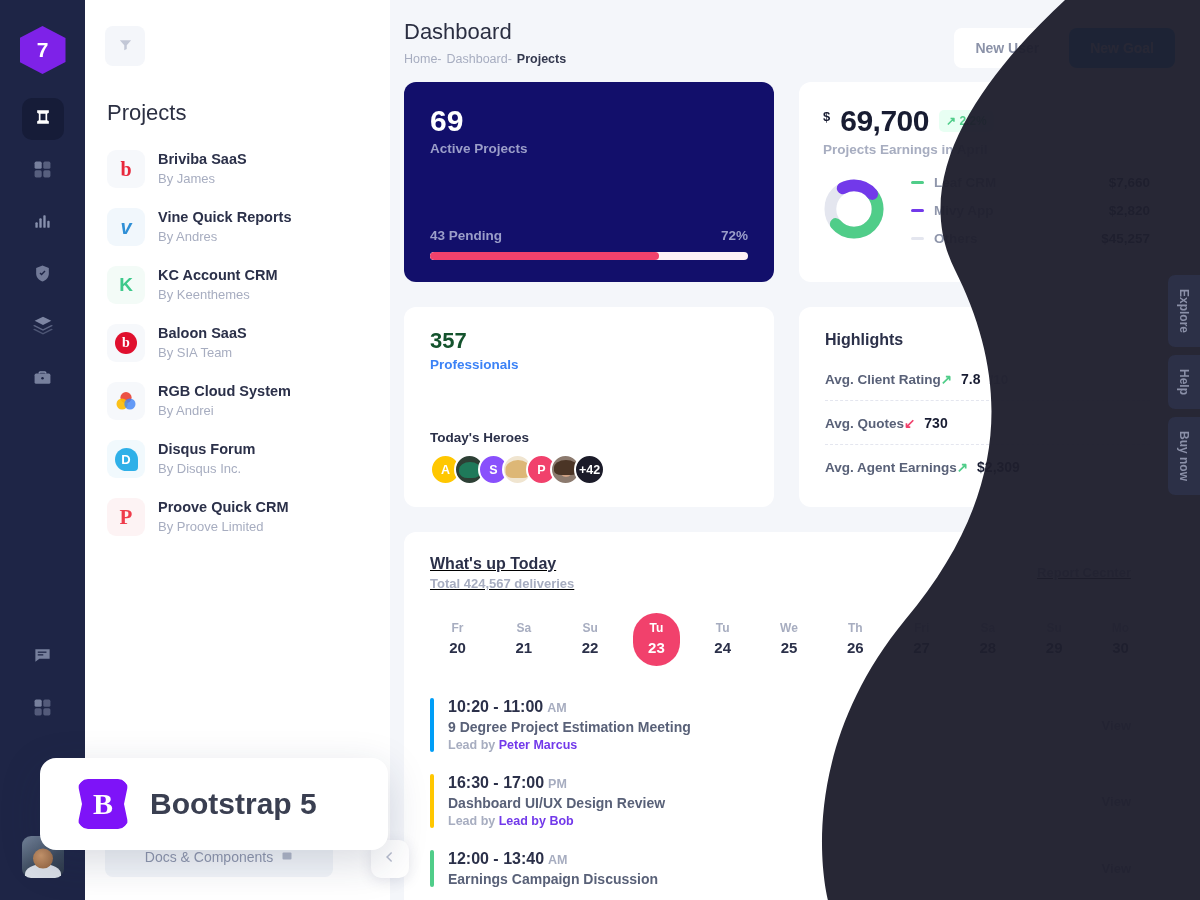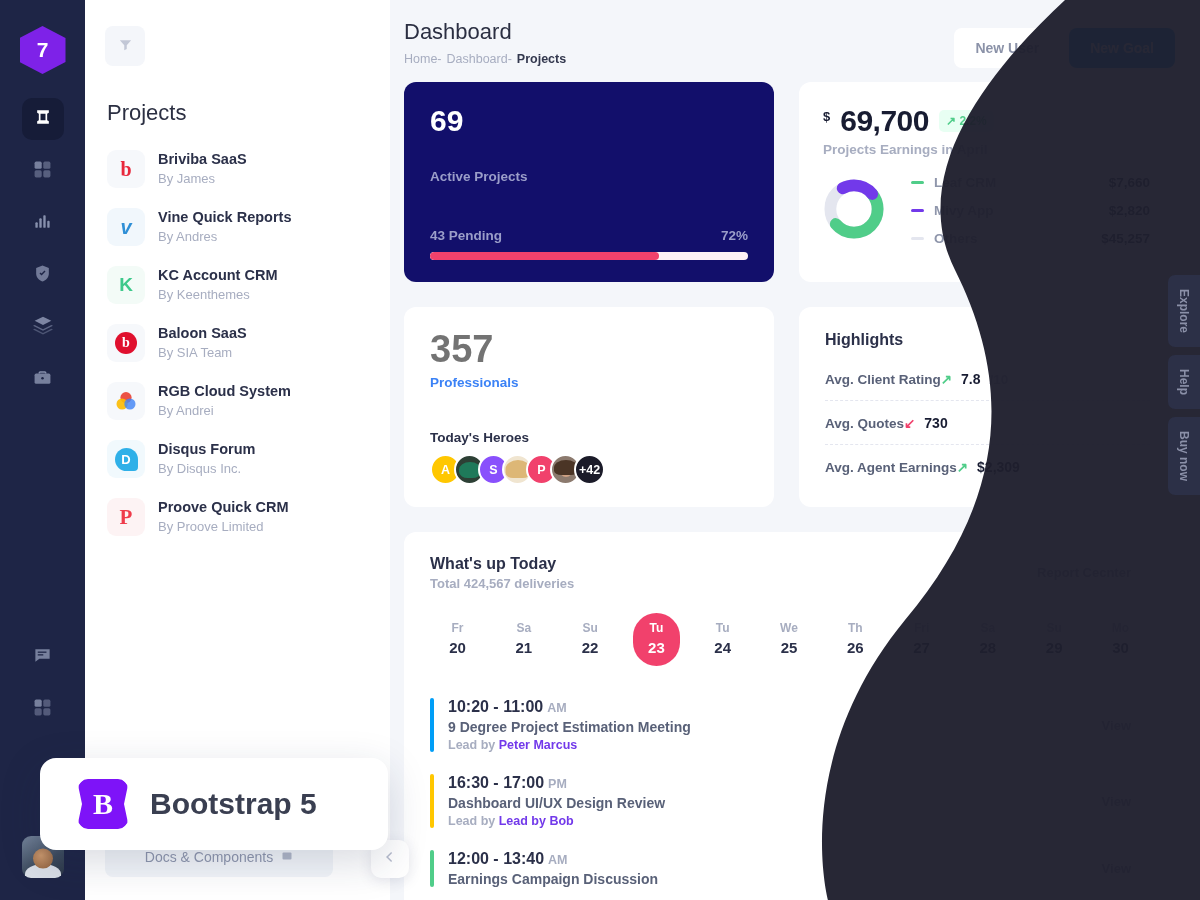--- a/index.html
+++ b/index.html
@@ -101,21 +101,21 @@
     background: #009ef7; color: #fff; font-size: 14px; font-weight: bold;
     border: none; border-radius: 8px; padding: 12px 21px;
   }
 
   .grid { padding: 14px 25px 0 14px; display: flex; flex-wrap: wrap; gap: 25px; }
   .card { background: #fff; border-radius: 12px; }
 
   
   .card-active {
     width: 370px; height: 200px; background: #120f6b; border-radius: 12px;
-    padding: 22px 26px; display: flex; flex-direction: column; gap: 28px;
+    padding: 22px 26px; display: flex; flex-direction: column;
   }
   .ap-num { font-size: 30px; font-weight: bold; color: #fff; line-height: 1.1; }
   .ap-label { font-size: 13.5px; color: #9b9ec9; font-weight: bold; margin-top: 4px; }
   .ap-foot { margin-top: auto; }
   .ap-row { display: flex; justify-content: space-between; font-size: 13.5px; font-weight: bold; color: #9b9ec9; }
   .ap-bar { margin-top: 9px; height: 8px; border-radius: 5px; background: #fdf1f5; overflow: hidden; }
   .ap-bar > i { display: block; height: 100%; border-radius: 5px; background: #f1416c; }
 
   
   .card-earn { width: 375px; height: 200px; padding: 22px 24px; }
@@ -127,21 +127,21 @@
   .earn-sub { font-size: 13.5px; color: #a7adc0; font-weight: bold; margin-top: 4px; }
   .earn-body { display: flex; align-items: center; margin-top: 18px; }
   .legend { margin-left: 26px; display: flex; flex-direction: column; gap: 13px; }
   .leg-row { display: flex; align-items: center; gap: 10px; font-size: 13.5px; color: #8f96ab; font-weight: 600;}
   .leg-dash { width: 13px; height: 3px; border-radius: 2px; display: inline-block; }
   .amounts { margin-left: auto; display: flex; flex-direction: column; gap: 13px; text-align: right; }
   .amt { font-size: 13.5px; font-weight: bold; color: #2b3049; }
 
   
   .card-pro { width: 370px; height: 200px; padding: 22px 26px; display:flex; flex-direction:column; }
-  .pro-num { font-size: 38px; font-weight: bold; color: #737373; line-height: 1.1; }
+  .pro-num { font-size: 22px; font-weight: bold; color: #14532d; line-height: 1.1; }
   .pro-label { font-size: 13.5px; color: #3b82f6; font-weight: bold; margin-top: 4px; }
   .heroes-title { font-size: 13.5px; font-weight: bold; color: #2b3049; margin-top: auto; }
   .heroes { display: flex; margin-top: 9px; }
   .hero {
     width: 31px; height: 31px; border-radius: 50%; border: 2px solid #fff;
     margin-left: -7px; display: flex; align-items: center; justify-content: center;
     color: #fff; font-size: 12.5px; font-weight: bold; overflow: hidden; position: relative;
   }
   .hero:first-child { margin-left: 0; }
 
@@ -156,21 +156,21 @@
   .high-name { color: #596178; font-weight: 600; }
   .high-val { display: flex; align-items: center; gap: 9px; }
   .hv-num { font-size: 14px; font-weight: bold; color: #181c32; }
   .hv-suffix { color: #a7adc0; font-weight: 600; }
 
   
   .card-wut {
     width: 770px; margin: 25px 25px 0 14px; border-radius: 12px; background:#fff;
     padding: 22px 26px 10px 26px; height: 400px;
   }
-  .wut-head { display: flex; align-items: flex-end; }
+  .wut-head { display: flex; align-items: flex-end; text-decoration: underline; }
   .wut-title { font-size: 16px; font-weight: bold; color: #2b3049; }
   .wut-sub { font-size: 13px; color: #a7adc0; font-weight: 600; margin-top: 3px; }
   .wut-btn {
     margin-left: auto; background: #f4f6fa; color: #8f97ae; border: none;
     border-radius: 8px; padding: 11px 17px; font-size: 13px; font-weight: 600;
   }
   .days { display: flex; justify-content: space-between; margin-top: 22px; padding: 0 4px; }
   .day {
     width: 47px; padding: 8px 0 10px 0; border-radius: 24px; text-align: center;
   }

